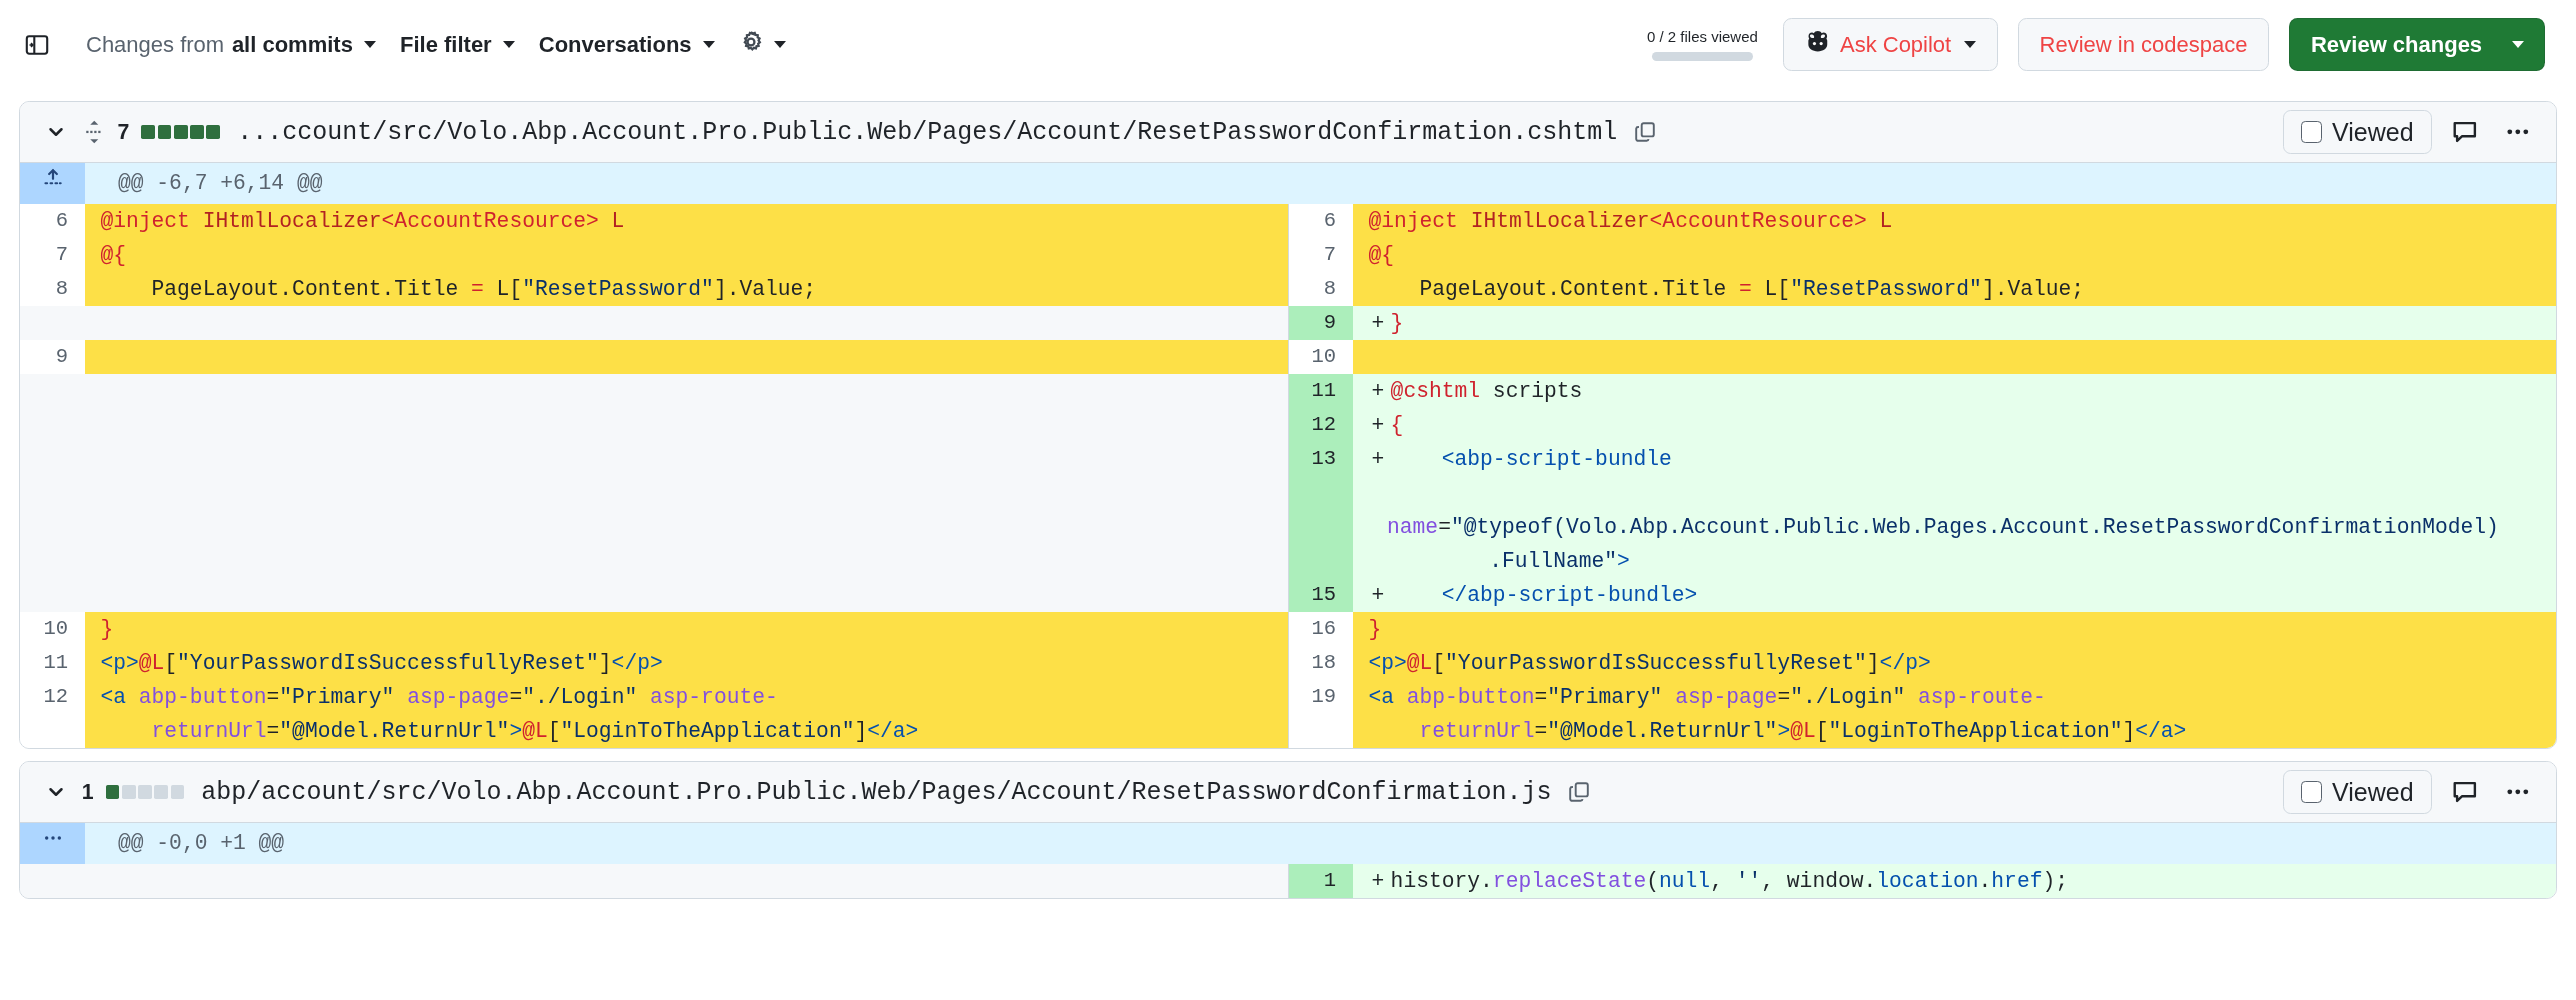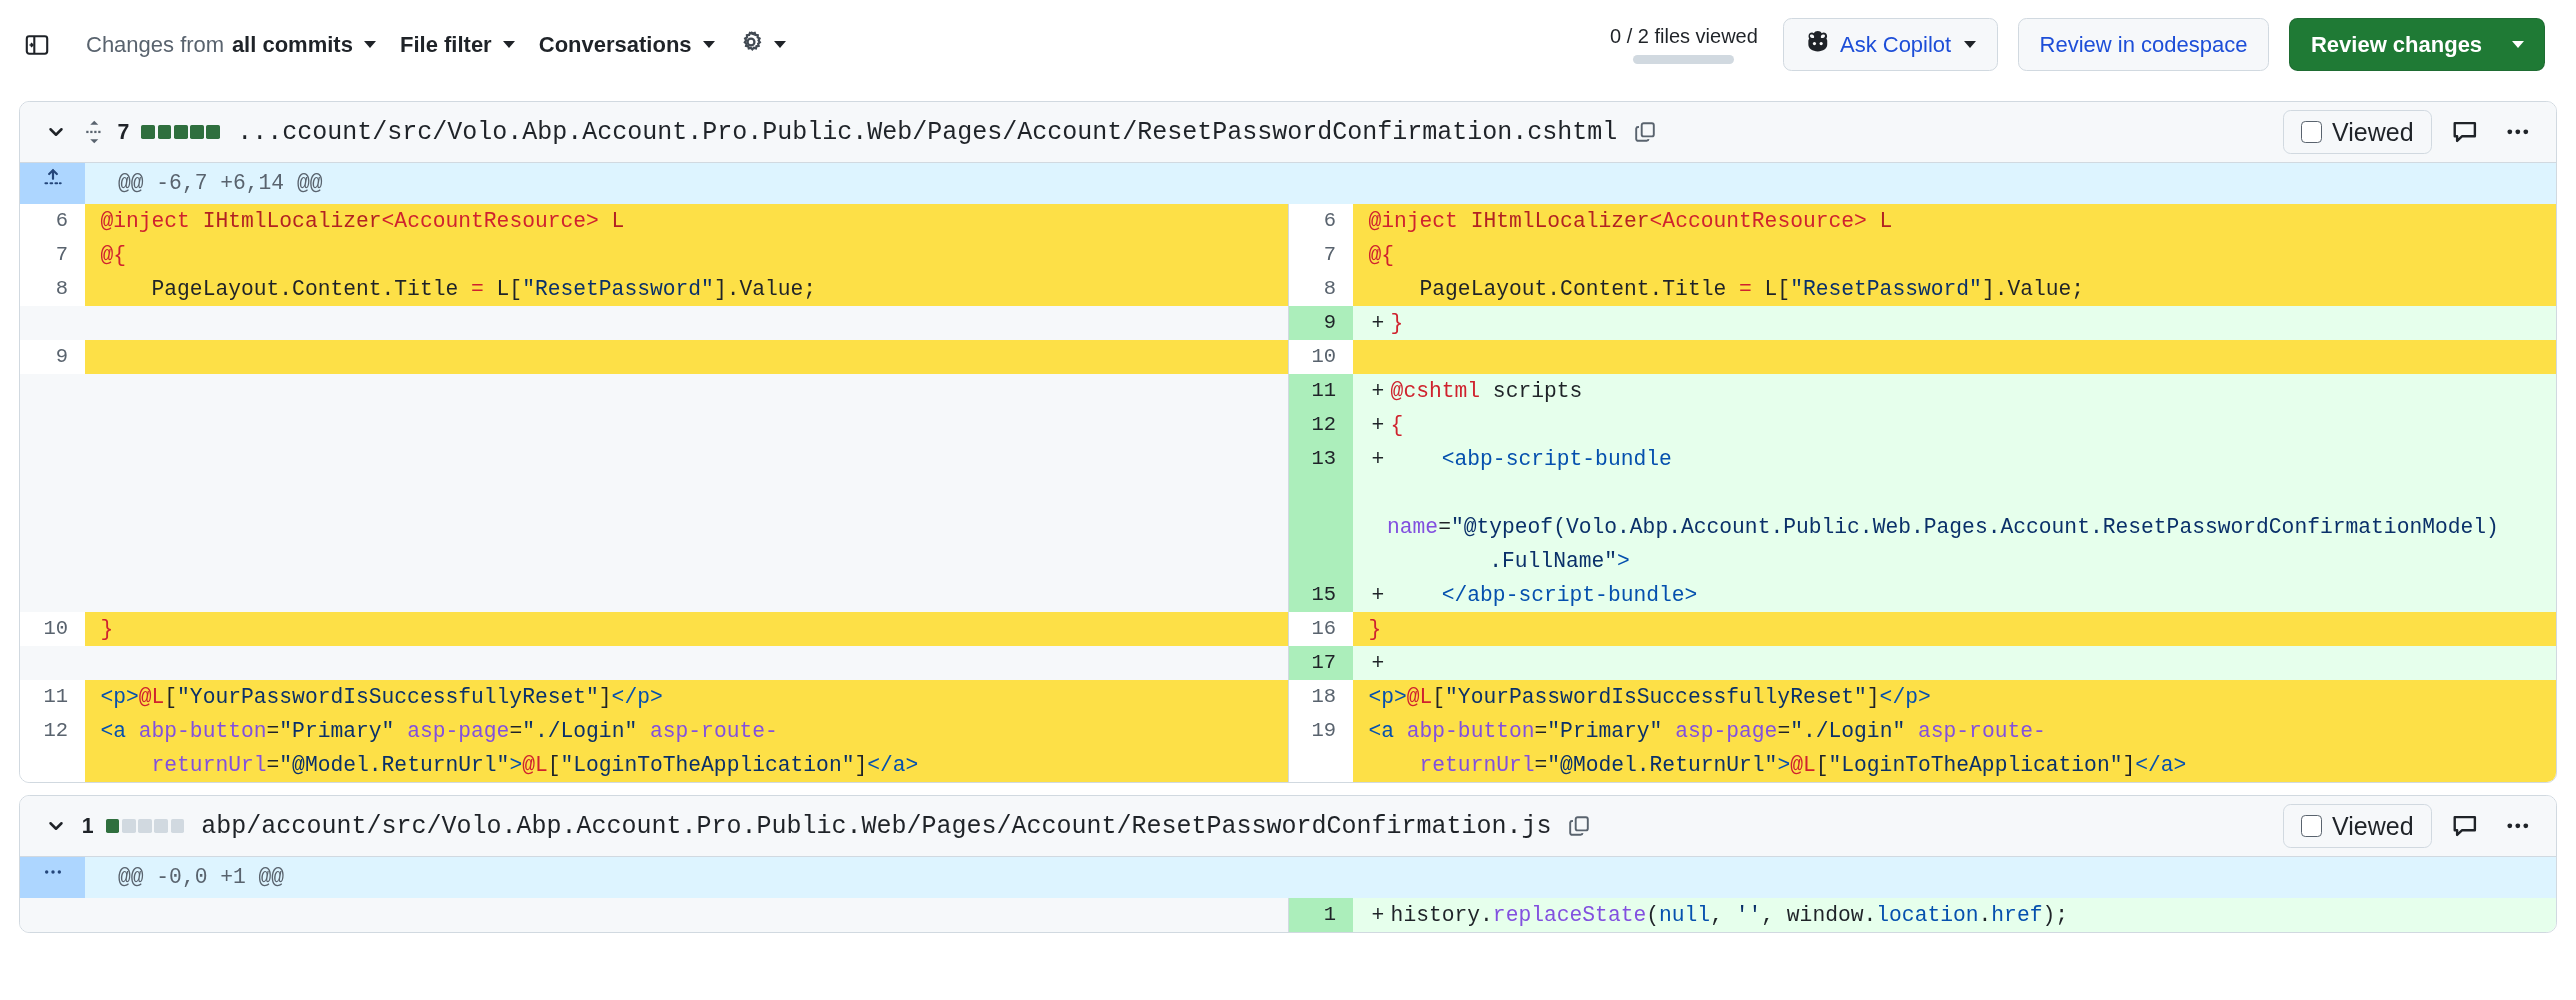--- a/index.html
+++ b/index.html
@@ -56,38 +56,38 @@
     gap: 20.5px;
   }
   .files-viewed {
     display: flex;
     flex-direction: column;
     align-items: center;
     gap: 6.8px;
     margin-right: 5.1px;
   }
   .files-viewed-label {
-    font-size: 20px;
+    font-size: 15px;
     color: #1f2328;
     white-space: nowrap;
   }
   .progress-track {
     width: 101px; height: 9.4px;
     background: #d1d9e0;
     border-radius: 5.1px;
   }
   .btn {
     display: flex; align-items: center; gap: 9.4px;
     height: 53px;
     padding: 0 20.5px;
     border: 0.9px solid #d1d9e0;
     border-radius: 8.5px;
     background: #f6f8fa;
     font-size: 22px;
-    color: #1d4ed8;
+    color: #ef4444;
     cursor: pointer;
     white-space: nowrap;
   }
   .btn-primary {
     background: #1f7a35;
     border-color: rgba(31,35,40,0.15);
     color: #ffffff;
     font-weight: 600;
     gap: 26px;
   }
@@ -446,26 +446,20 @@
             <td class="code code-l"></td>
             <td class="num sep num-r">15</td>
             <td class="code code-r has-sign"><span class="sign">+</span><span class="k-tag">    &lt;/</span><span class="k-tag">abp-script-bundle</span><span class="k-tag">&gt;</span></td>
           </tr>
           <tr class="ctx">
             <td class="num">10</td>
             <td class="code"><span class="k-razor">}</span></td>
             <td class="num sep">16</td>
             <td class="code"><span class="k-razor">}</span></td>
           </tr>
-          <tr class="add">
-            <td class="num num-l"></td>
-            <td class="code code-l"></td>
-            <td class="num sep num-r">17</td>
-            <td class="code code-r has-sign"><span class="sign">+</span></td>
-          </tr>
           <tr class="ctx">
             <td class="num">11</td>
             <td class="code"><span class="k-tag">&lt;p&gt;</span><span class="k-razor">@L</span><span class="k-plain">[</span><span class="k-str">"YourPasswordIsSuccessfullyReset"</span><span class="k-plain">]</span><span class="k-tag">&lt;/p&gt;</span></td>
             <td class="num sep">18</td>
             <td class="code"><span class="k-tag">&lt;p&gt;</span><span class="k-razor">@L</span><span class="k-plain">[</span><span class="k-str">"YourPasswordIsSuccessfullyReset"</span><span class="k-plain">]</span><span class="k-tag">&lt;/p&gt;</span></td>
           </tr>
           <tr class="ctx">
             <td class="num">12</td>
             <td class="code"><span class="k-tag">&lt;a</span><span class="k-attr"> abp-button</span><span class="k-plain">=</span><span class="k-str">"Primary"</span><span class="k-attr"> asp-page</span><span class="k-plain">=</span><span class="k-str">"./Login"</span><span class="k-attr"> asp-route-
     returnUrl</span><span class="k-plain">=</span><span class="k-str">"@Model.ReturnUrl"</span><span class="k-tag">&gt;</span><span class="k-razor">@L</span><span class="k-plain">[</span><span class="k-str">"LoginToTheApplication"</span><span class="k-plain">]</span><span class="k-tag">&lt;/a&gt;</span></td>

